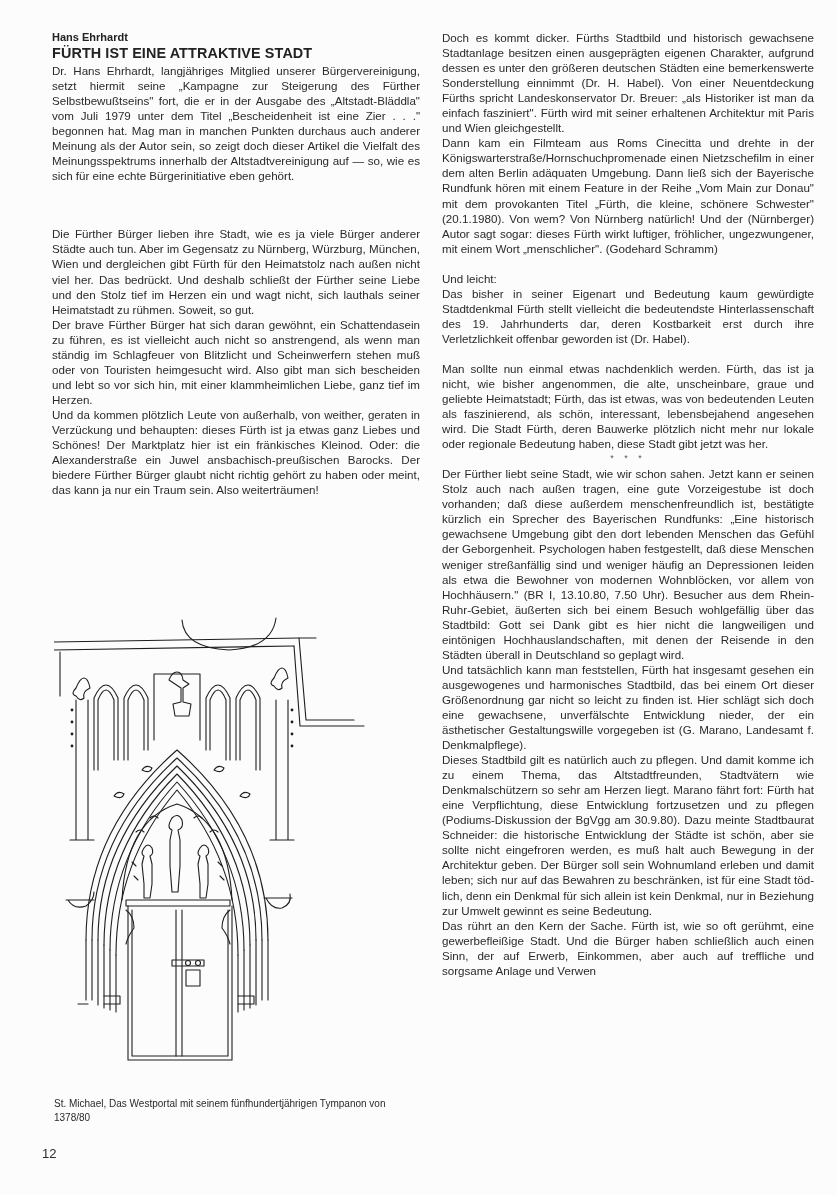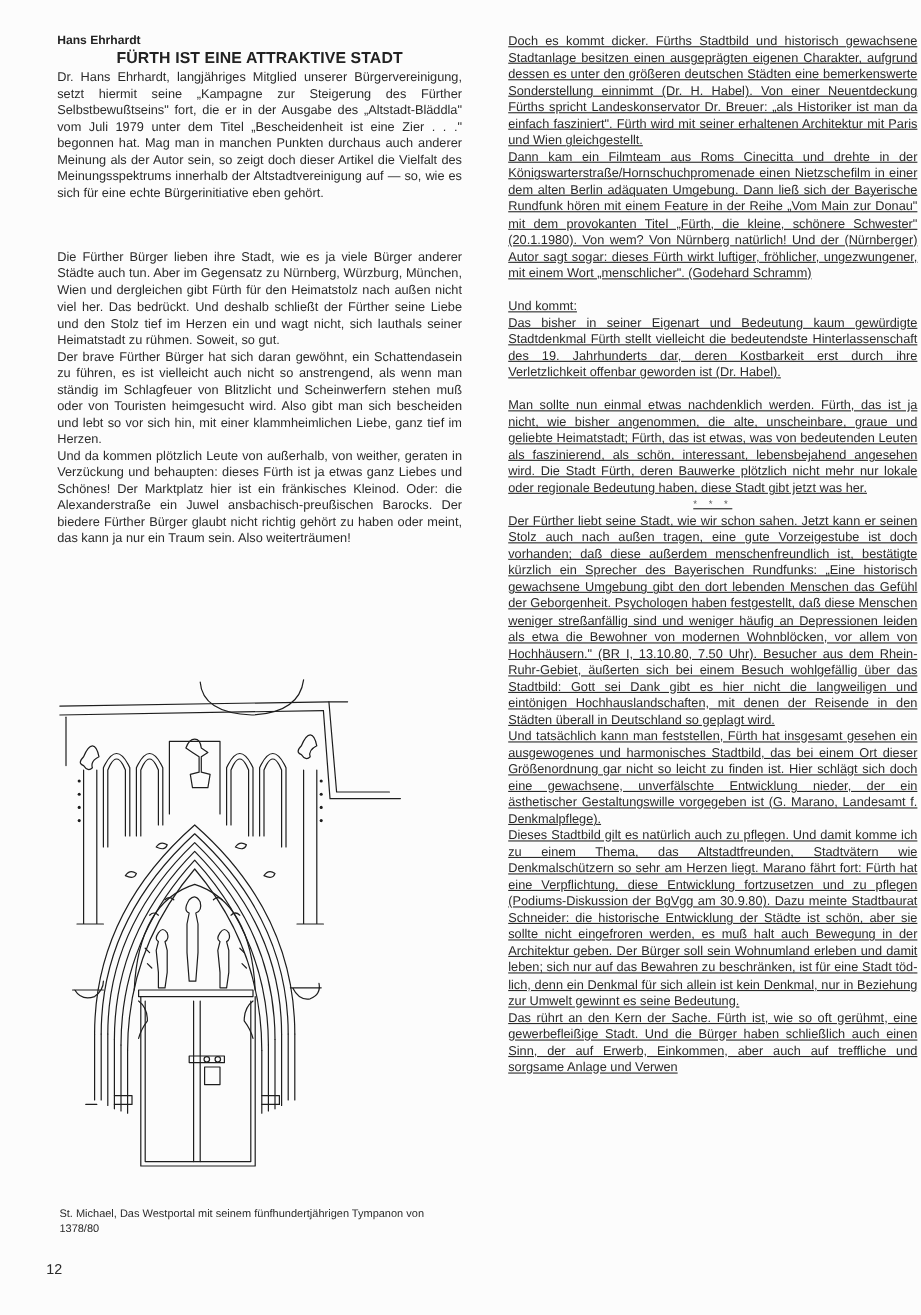--- a/index.html
+++ b/index.html
@@ -1,22 +1,22 @@
 <!DOCTYPE html>
 <html><head>
 <meta charset="utf-8">
 <style>
   * { margin: 0; padding: 0; box-sizing: border-box; }
   html, body { width: 837px; height: 1195px; background: #fcfcfc; overflow: hidden; }
   body { position: relative; font-family: "Liberation Sans", sans-serif; color: #2a2a2a; }
   .col { position: absolute; font-size: 11.6px; line-height: 15.05px; text-align: justify; hyphens: manual; }
   .col-left { left: 52px; top: 30px; width: 368px; }
-  .col-right { left: 462px; top: 30px; width: 372px; text-decoration: underline; }
+  .col-right { left: 442px; top: 30px; width: 372px; }
   .author { font-weight: bold; font-size: 11px; line-height: 15px; color: #222; }
-  .title { font-weight: bold; font-size: 14.4px; line-height: 16px; letter-spacing: 0.1px; color: #222; margin-bottom: 2px; text-align: center; }
+  .title { font-weight: bold; font-size: 14.4px; line-height: 16px; letter-spacing: 0.1px; color: #222; margin-bottom: 2px; text-align: left; }
   .intro { font-size: 11.6px; line-height: 15.05px; }
   .body-block { margin-top: 43px; }
   p { margin: 0; }
   .gap { height: 15px; }
   .stars { text-align: center; font-size: 9px; line-height: 15px; letter-spacing: 4px; color: #555; }
   .figure { position: absolute; left: 54px; top: 600px; width: 330px; height: 470px; }
   .figure svg { width: 100%; height: 100%; }
   .caption { position: absolute; left: 54px; top: 1097px; width: 340px; font-size: 10px; line-height: 14px; color: #2a2a2a; }
   .page-number { position: absolute; left: 42px; top: 1146px; font-size: 13px; color: #2a2a2a; }
 </style>
@@ -117,21 +117,21 @@
 </div>
 
 <div class="caption">St. Michael, Das Westportal mit seinem fünfhundertjährigen Tym­panon von 1378/80</div>
 
 <div class="page-number">12</div>
 
 <div class="col col-right">
   <p>Doch es kommt dicker. Fürths Stadtbild und historisch ge­wachsene Stadtanlage besitzen einen ausgeprägten eige­nen Charakter, aufgrund dessen es unter den größeren deutschen Städten eine bemerkenswerte Sonderstellung einnimmt (Dr. H. Habel). Von einer Neuentdeckung Fürths spricht Landeskonservator Dr. Breuer: „als Historiker ist man da einfach fasziniert". Fürth wird mit seiner erhalte­nen Architektur mit Paris und Wien gleichgestellt.</p>
   <p>Dann kam ein Filmteam aus Roms Cinecitta und drehte in der Königswarterstraße/Hornschuchpromenade einen Nietzschefilm in einer dem alten Berlin adäquaten Umge­bung. Dann ließ sich der Bayerische Rundfunk hören mit einem Feature in der Reihe „Vom Main zur Donau" mit dem provokanten Titel „Fürth, die kleine, schönere Schwester" (20.1.1980). Von wem? Von Nürnberg natürlich! Und der (Nürnberger) Autor sagt sogar: dieses Fürth wirkt luftiger, fröhlicher, ungezwungener, mit einem Wort „menschli­cher". (Godehard Schramm)</p>
   <div class="gap"></div>
-  <p>Und kommt:</p>
+  <p>Und leicht:</p>
   <p>Das bisher in seiner Eigenart und Bedeutung kaum gewür­digte Stadtdenkmal Fürth stellt vielleicht die bedeutendste Hinterlassenschaft des 19. Jahrhunderts dar, deren Kost­barkeit erst durch ihre Verletzlichkeit offenbar geworden ist (Dr. Habel).</p>
   <div class="gap"></div>
   <p>Man sollte nun einmal etwas nachdenklich werden. Fürth, das ist ja nicht, wie bisher angenommen, die alte, un­scheinbare, graue und geliebte Heimatstadt; Fürth, das ist etwas, was von bedeutenden Leuten als faszinierend, als schön, interessant, lebensbejahend angesehen wird. Die Stadt Fürth, deren Bauwerke plötzlich nicht mehr nur lo­kale oder regionale Bedeutung haben, diese Stadt gibt jetzt was her.</p>
   <div class="stars">* * *</div>
   <p>Der Fürther liebt seine Stadt, wie wir schon sahen. Jetzt kann er seinen Stolz auch nach außen tragen, eine gute Vorzeigestube ist doch vorhanden; daß diese außerdem menschenfreundlich ist, bestätigte kürzlich ein Sprecher des Bayerischen Rundfunks: „Eine historisch gewachsene Umgebung gibt den dort lebenden Menschen das Gefühl der Geborgenheit. Psychologen haben festgestellt, daß diese Menschen weniger streßanfällig sind und weniger häufig an Depressionen leiden als etwa die Bewohner von modernen Wohnblöcken, vor allem von Hochhäusern." (BR I, 13.10.80, 7.50 Uhr). Besucher aus dem Rhein-Ruhr-Gebiet, äußerten sich bei einem Besuch wohlgefällig über das Stadtbild: Gott sei Dank gibt es hier nicht die langwei­ligen und eintönigen Hochhauslandschaften, mit denen der Reisende in den Städten überall in Deutschland so geplagt wird.</p>
   <p>Und tatsächlich kann man feststellen, Fürth hat insgesamt gesehen ein ausgewogenes und harmonisches Stadtbild, das bei einem Ort dieser Größenordnung gar nicht so leicht zu finden ist. Hier schlägt sich doch eine gewachse­ne, unverfälschte Entwicklung nieder, der ein ästhetischer Gestaltungswille vorgegeben ist (G. Marano, Landesamt f. Denkmalpflege).</p>
   <p>Dieses Stadtbild gilt es natürlich auch zu pflegen. Und da­mit komme ich zu einem Thema, das Altstadtfreunden, Stadtvätern wie Denkmalschützern so sehr am Herzen liegt. Marano fährt fort: Fürth hat eine Verpflichtung, diese Entwicklung fortzusetzen und zu pflegen (Podiums-Dis­kussion der BgVgg am 30.9.80). Dazu meinte Stadtbaurat Schneider: die historische Entwicklung der Städte ist schön, aber sie sollte nicht eingefroren werden, es muß halt auch Bewegung in der Architektur geben. Der Bürger soll sein Wohnumland erleben und damit leben; sich nur auf das Bewahren zu beschränken, ist für eine Stadt töd­lich, denn ein Denkmal für sich allein ist kein Denkmal, nur in Beziehung zur Umwelt gewinnt es seine Bedeutung.</p>
   <p>Das rührt an den Kern der Sache. Fürth ist, wie so oft ge­rühmt, eine gewerbefleißige Stadt. Und die Bürger haben schließlich auch einen Sinn, der auf Erwerb, Einkommen, aber auch auf treffliche und sorgsame Anlage und Verwen­</p>
 </div>
 

